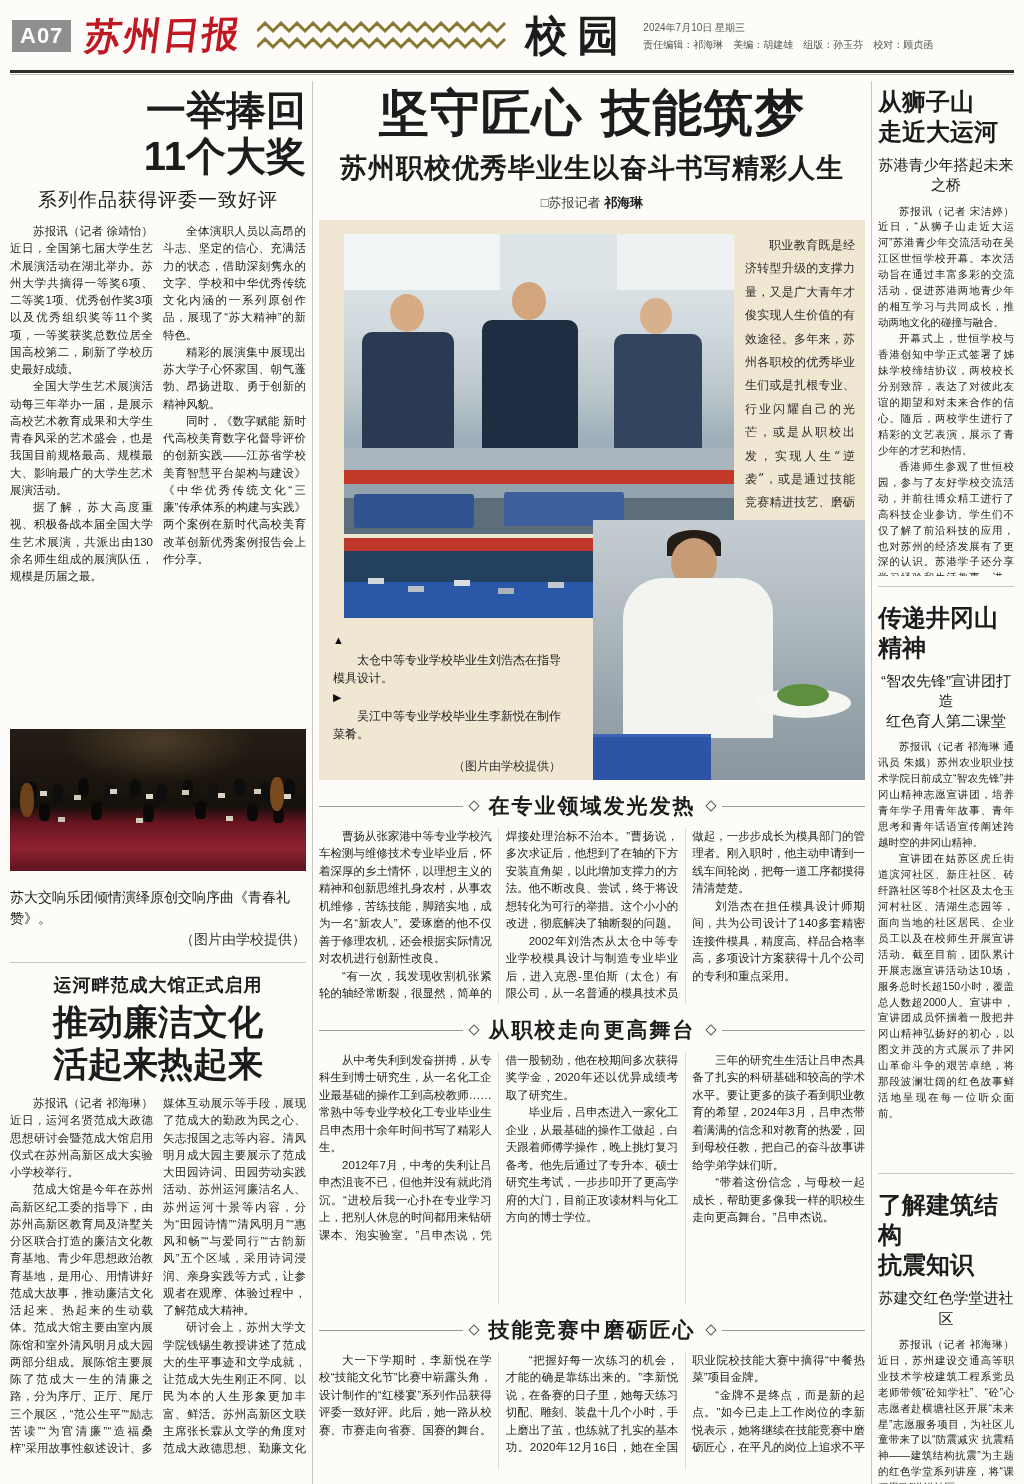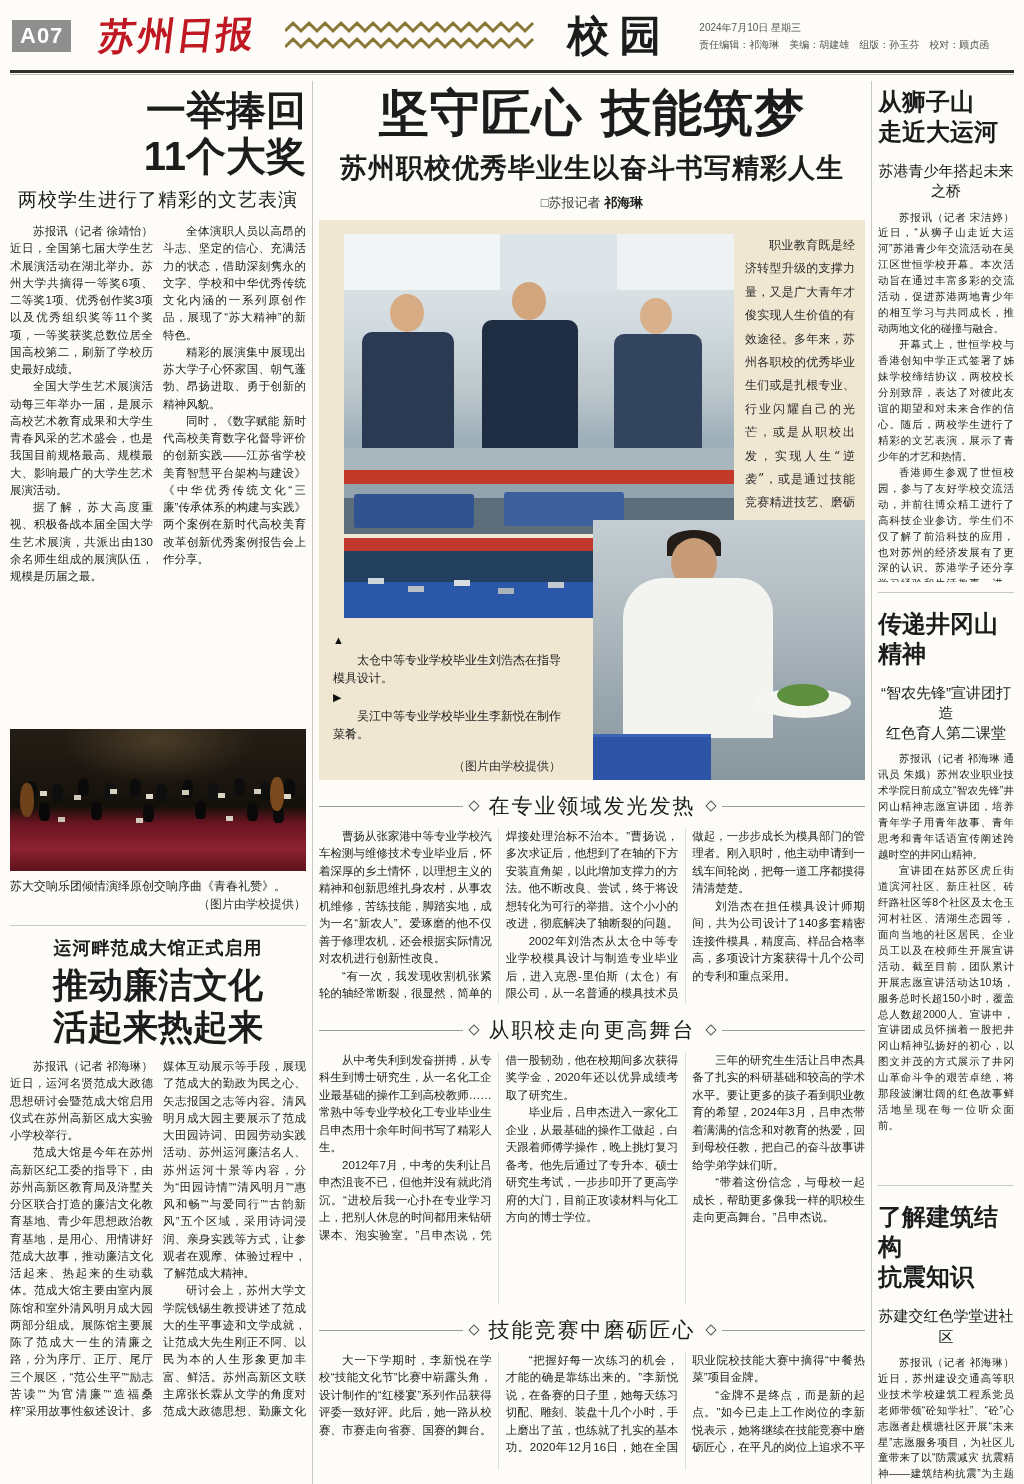--- a/index.html
+++ b/index.html
@@ -1,21 +1,21 @@
 <!DOCTYPE html>
 <html><head>
 <meta charset="utf-8">
 <style>
   *{box-sizing:border-box;margin:0;padding:0}
   html,body{background:#e8e8e4}
   body{font-family:"Liberation Sans","DejaVu Sans",sans-serif;color:#1c1c1c}
   #page{position:relative;width:1024px;height:1484px;margin:0 auto;background:#fdfcf8;overflow:hidden}
 
   
-  .hdr{display:flex;align-items:center;gap:28px;padding:8px 12px 4px}
+  .hdr{display:flex;align-items:center;gap:14px;padding:8px 12px 4px}
   .pageno{background:#8f8f8f;color:#fff;font-weight:bold;font-size:22px;padding:3px 8px;letter-spacing:1px}
   .masthead{color:#c01822;font-family:"DejaVu Serif","Liberation Serif",serif;font-weight:900;font-size:37px;transform:skewX(-8deg) rotate(-1deg);letter-spacing:2px;white-space:nowrap}
   .waves{margin:0 2px}
   .secname{font-weight:900;font-size:42px;letter-spacing:10px;font-family:"DejaVu Sans","Liberation Sans",sans-serif}
   .hmeta{font-size:10px;color:#555;line-height:1.7;white-space:nowrap}
   .toprule{height:3px;background:#2e2e2e;margin:2px 10px 0}
   .toprule2{height:1px;background:#bdbdbd;margin:1px 10px 6px}
 
   
   .cols{display:flex;align-items:stretch;padding:0 10px;height:1404px}
@@ -34,21 +34,21 @@
   .l-body{height:498px;overflow:hidden;column-count:2;column-gap:10px;font-size:11.5px;line-height:1.5;color:#222}
   .photo-orch{position:relative;width:296px;height:142px;margin-top:8px;overflow:hidden;
     background:
       radial-gradient(140px 60px at 50% 8%, #4a3c28 0%, transparent 70%),
       linear-gradient(180deg,#241d15 0%,#1a140e 42%,#121009 54%,#671420 66%,#8e2230 84%,#5e141d 100%);}
   .orch-figs{position:absolute;left:16px;top:52px;width:11px;height:18px;background:#0b0b0b;border-radius:45% 45% 35% 35%;
     box-shadow:26px 3px 0 #0e0e0e,52px -3px 0 #0a0a0a,78px 2px 0 #101010,104px -2px 0 #0c0c0c,130px 3px 0 #0e0e0e,156px -1px 0 #0a0a0a,182px 2px 0 #111,208px -3px 0 #0d0d0d,234px 1px 0 #0f0f0f,258px -2px 0 #0b0b0b,13px 22px 0 #080808,65px 21px 0 #090909,117px 23px 0 #0a0a0a,169px 20px 0 #080808,221px 22px 0 #090909,247px 24px 0 #0a0a0a}
   .orch-sheets{position:absolute;left:30px;top:62px;width:7px;height:5px;background:#d9d4c4;
     box-shadow:34px 4px 0 #cfc9b8,70px -2px 0 #d5cfc0,106px 3px 0 #ded8c8,142px -1px 0 #cfc9b8,178px 2px 0 #d9d3c3,214px -2px 0 #d2ccbc,244px 3px 0 #ddd7c7,18px 26px 0 #c9c3b3,96px 27px 0 #d0cabb,186px 25px 0 #d6d0c0}
   .cello{position:absolute;right:22px;top:48px;width:14px;height:34px;background:#7a4a1e;border-radius:45%;box-shadow:-250px 6px 0 #6d421a}
-  .l-cap{font-size:12px;margin-top:6px;line-height:1.5}
+  .l-cap{font-size:14px;margin-top:16px;line-height:1.5}
   .l-cap .credit{display:block;text-align:right;font-family:"DejaVu Serif","Liberation Serif",serif;color:#333}
   .hdiv{height:1px;background:#c8c8c4;margin:12px 0 10px}
   .l2-kicker{font-size:18px;text-align:center;font-weight:600;letter-spacing:1px}
   .l2-title{font-size:35px;font-weight:900;text-align:center;line-height:1.2;margin:4px 0 10px}
   .l2-body{height:372px;overflow:hidden;column-count:2;column-gap:10px;font-size:11.5px;line-height:1.5;color:#222}
 
   
   .c-head{font-family:"DejaVu Serif","Liberation Serif",serif;font-weight:900;font-size:50px;text-align:center;letter-spacing:1px;line-height:1.1;margin-top:4px}
   .c-sub{font-size:27px;text-align:center;font-weight:600;margin-top:10px;letter-spacing:1px}
   .c-byline{text-align:center;font-size:13px;margin:8px 0 8px;color:#222}
@@ -74,30 +74,30 @@
   .ph2 .hair{position:absolute;left:74px;top:10px;width:54px;height:26px;background:#241d17;border-radius:50% 50% 0 0}
   .ph2 .plate{position:absolute;right:14px;bottom:62px;width:96px;height:30px;background:#f5f5f2;border-radius:50%}
   .ph2 .greens{position:absolute;right:36px;bottom:74px;width:52px;height:22px;background:#5d8f3f;border-radius:50%}
   .ph2 .crate{position:absolute;left:0;bottom:0;width:118px;height:46px;background:#2d54a6;border-top:3px solid #3c63b5}
   .caps{position:absolute;left:14px;top:410px;width:228px;font-size:12px;line-height:1.5}
   .caps .mk{display:block;font-size:11px;margin:2px 0;color:#111}
   .caps .credit{display:block;text-align:right;font-family:"DejaVu Serif","Liberation Serif",serif;margin-top:14px;color:#333}
   .sec-head{display:flex;align-items:center;gap:7px;margin:12px 0 8px}
   .sec-head .rl{flex:1;height:1px;background:#9a9a96}
   .sec-head .orn{width:8px;height:8px;border:1.5px solid #5a5a56;transform:rotate(45deg)}
-  .sec-head b{font-size:21px;font-weight:400;letter-spacing:2px;padding:0 4px}
+  .sec-head b{font-size:21px;font-weight:700;letter-spacing:2px;padding:0 4px}
   .sec-body{column-count:3;column-gap:14px;column-rule:1px solid #ddddd8;font-size:11.5px;line-height:1.52;color:#222;overflow:hidden}
   #sec1b{height:176px}
   #sec2b{height:252px}
   #sec3b{height:118px}
 
   
   .r-art{overflow:hidden}
   .r-title{font-size:24px;font-weight:900;text-align:left;line-height:1.25;margin-top:6px}
-  .r-sub{font-size:15px;text-align:center;font-weight:500;margin:14px 0 8px;line-height:1.35}
+  .r-sub{font-size:15px;text-align:center;font-weight:500;margin:8px 0 8px;line-height:1.35}
   .r-body{font-size:10.5px;line-height:1.52;color:#222;overflow:hidden}
   #r1b{height:372px}
   #r2b{height:424px}
   #r3b{height:258px}
   .rdiv{height:1px;background:#c8c8c4;margin:10px 0}
 </style>
 </head>
 <body>
 
 <div id="page">
@@ -119,21 +119,21 @@
   <div class="toprule2"></div>
 
   <div class="cols">
 
     <div class="col-l">
       <div>
         <div class="l-title">
           <span>一举捧回</span><br>
           <span>11个大奖</span>
         </div>
-        <div class="l-sub">两校学生进行了精彩的文艺表演</div>
+        <div class="l-sub">系列作品获得评委一致好评</div>
         <div class="l-body bt">
           <p>苏报讯（记者 徐靖怡）近日，全国第七届大学生艺术展演活动在湖北举办。苏州大学共摘得一等奖6项、二等奖1项、优秀创作奖3项以及优秀组织奖等11个奖项，一等奖获奖总数位居全国高校第二，刷新了学校历史最好成绩。</p>
           <p>全国大学生艺术展演活动每三年举办一届，是展示高校艺术教育成果和大学生青春风采的艺术盛会，也是我国目前规格最高、规模最大、影响最广的大学生艺术展演活动。</p>
           <p>据了解，苏大高度重视、积极备战本届全国大学生艺术展演，共派出由130余名师生组成的展演队伍，规模是历届之最。</p>
           <p>全体演职人员以高昂的斗志、坚定的信心、充满活力的状态，借助深刻隽永的文字、学校和中华优秀传统文化内涵的一系列原创作品，展现了“苏大精神”的新特色。</p>
           <p>精彩的展演集中展现出苏大学子心怀家国、朝气蓬勃、昂扬进取、勇于创新的精神风貌。</p>
           <p>同时，《数字赋能 新时代高校美育数字化督导评价的创新实践——江苏省学校美育智慧平台架构与建设》《中华优秀传统文化“三廉”传承体系的构建与实践》两个案例在新时代高校美育改革创新优秀案例报告会上作分享。</p>
 
         </div>
         <div class="photo-orch">

